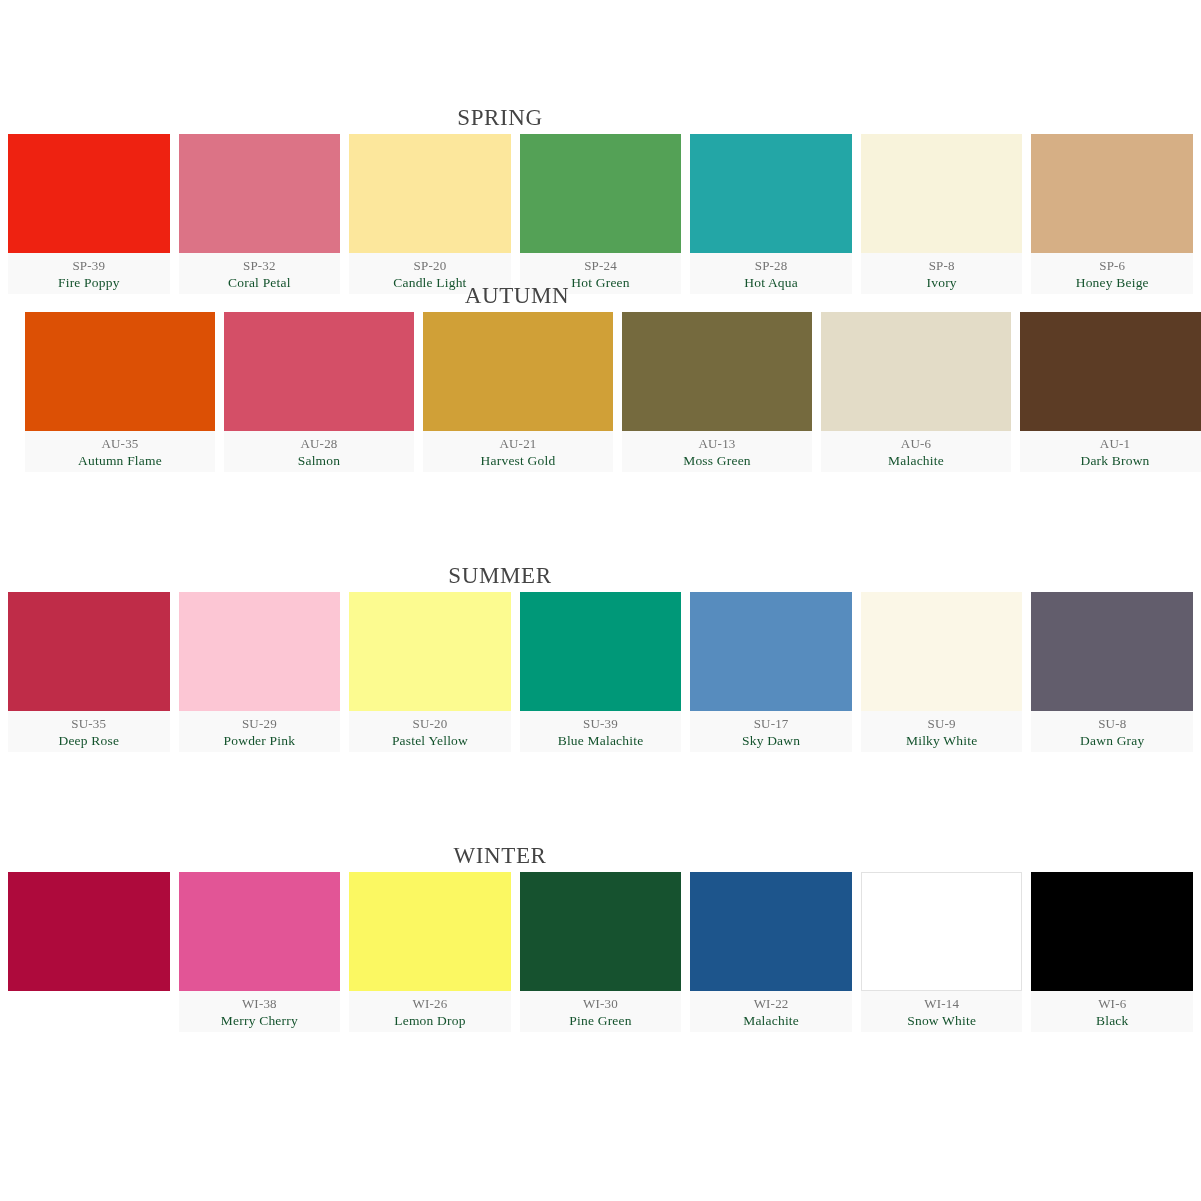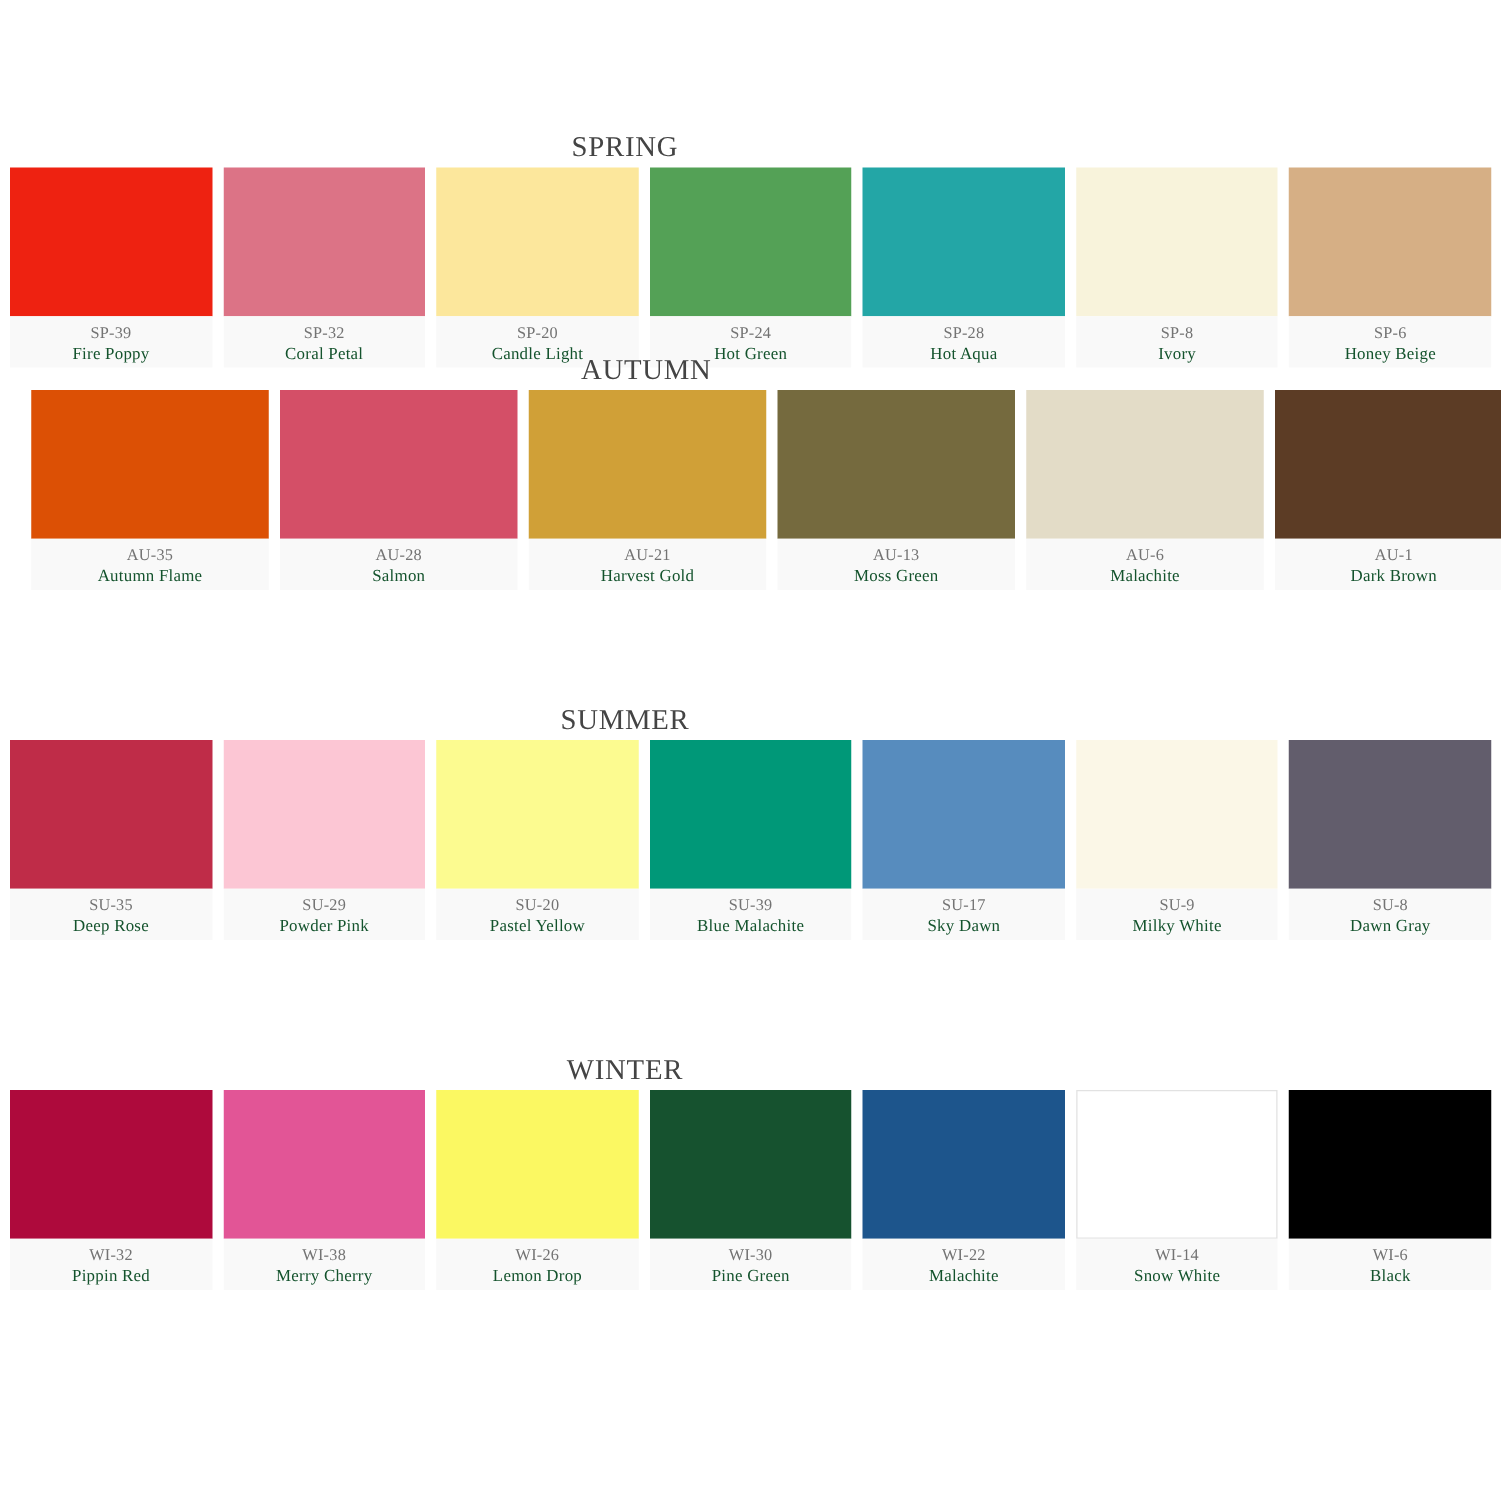--- a/index.html
+++ b/index.html
@@ -251,24 +251,20 @@
           </div>
         </div>
       </div>
   </section>
 
   <section class="season-section" id="winter-section">
     <h2 class="season-title">WINTER</h2>
     <div class="swatch-row">
         <div class="swatch-card">
           <div class="swatch-chip" style="background-color: rgb(174, 10, 60);"></div>
-          <div class="swatch-meta">
-            <div class="swatch-code">WI-32</div>
-            <div class="swatch-name">Pippin Red</div>
-          </div>
         </div>
         <div class="swatch-card">
           <div class="swatch-chip" style="background-color: rgb(226, 85, 150);"></div>
           <div class="swatch-meta">
             <div class="swatch-code">WI-38</div>
             <div class="swatch-name">Merry Cherry</div>
           </div>
         </div>
         <div class="swatch-card">
           <div class="swatch-chip" style="background-color: rgb(251, 248, 98);"></div>

